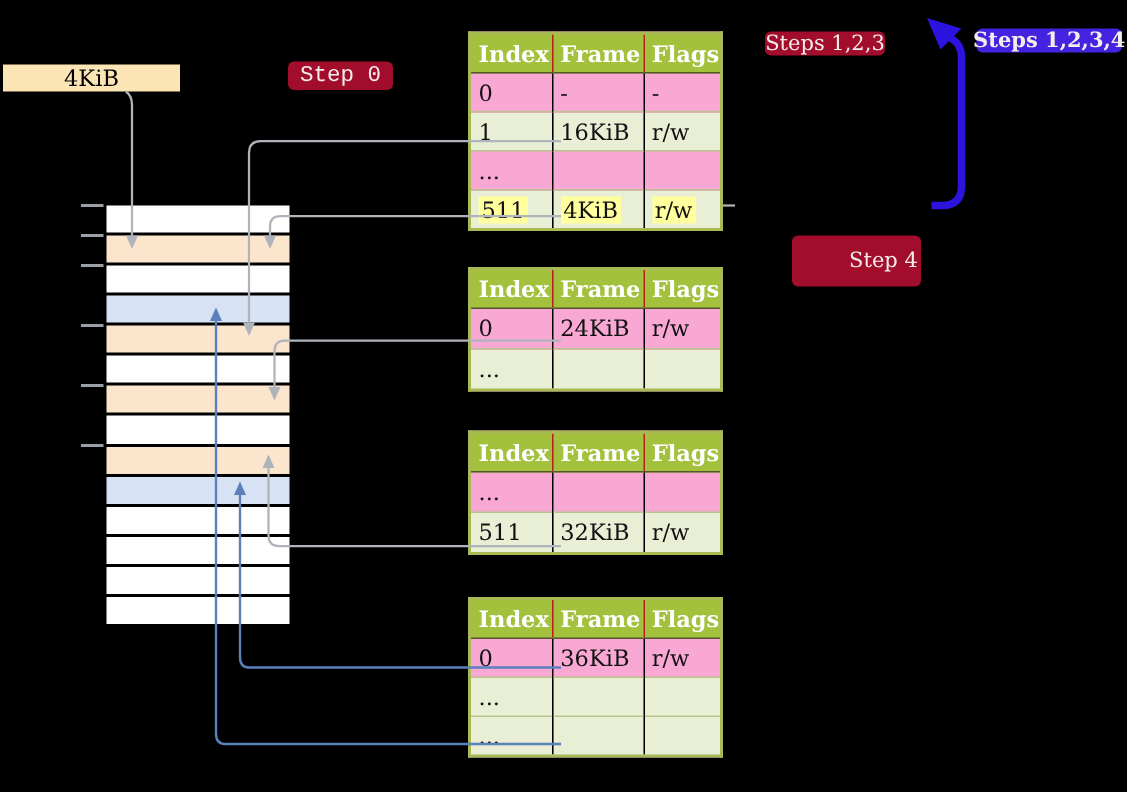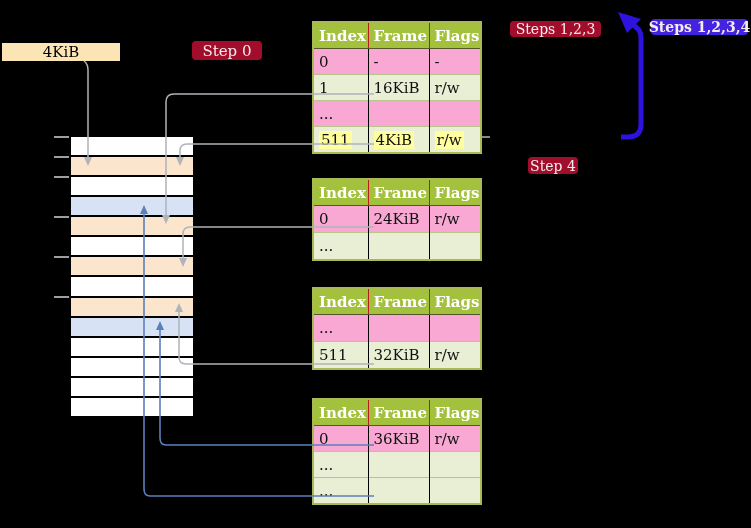--- a/index.html
+++ b/index.html
@@ -60,24 +60,24 @@
     <div data-name="memory-row" class="orange"></div>
     <div data-name="memory-row" class="blue"></div>
     <div data-name="memory-row" class="white"></div>
     <div data-name="memory-row" class="white"></div>
     <div data-name="memory-row" class="white"></div>
     <div data-name="memory-row" class="white"></div>
   </div>
 
   <div class="label4k" data-name="frame-size-label">4KiB</div>
 
-  <div class="badge red" style="left:192px;top:41px;width:70px;height:19px;font-size:15px;" data-name="badge-step-0">Step 0</div>
-  <div class="badge red" style="left:510px;top:21px;width:91px;height:16px;" data-name="badge-steps-1-2-3">Steps 1,2,3</div>
+  <div class="badge red" style="left:192px;top:41px;width:70px;height:19px;font-size:15px;font-family:Liberation Mono, monospace;" data-name="badge-step-0">Step 0</div>
+  <div class="badge red" style="left:510px;top:21px;width:80px;height:16px;" data-name="badge-steps-1-2-3">Steps 1,2,3</div>
   <div class="badge blue" style="left:651px;top:19px;width:97px;height:16px;" data-name="badge-steps-1-2-3-4">Steps 1,2,3,4</div>
-  <div class="badge red" style="left:528px;top:157px;width:50px;height:17px;" data-name="badge-step-4">Step 4</div>
+  <div class="badge red" style="left:528px;top:157px;width:50px;height:34px;padding-left:36px;" data-name="badge-step-4">Step 4</div>
 
   <table class="pt t-a" style="top:21px;" data-name="page-table-1">
     <colgroup>
         <col style="width:55px">
         <col style="width:61px">
         <col style="width:50px">
       </colgroup>
     <thead>
         <tr>
       <th data-name="column-header-index">Index</th>

